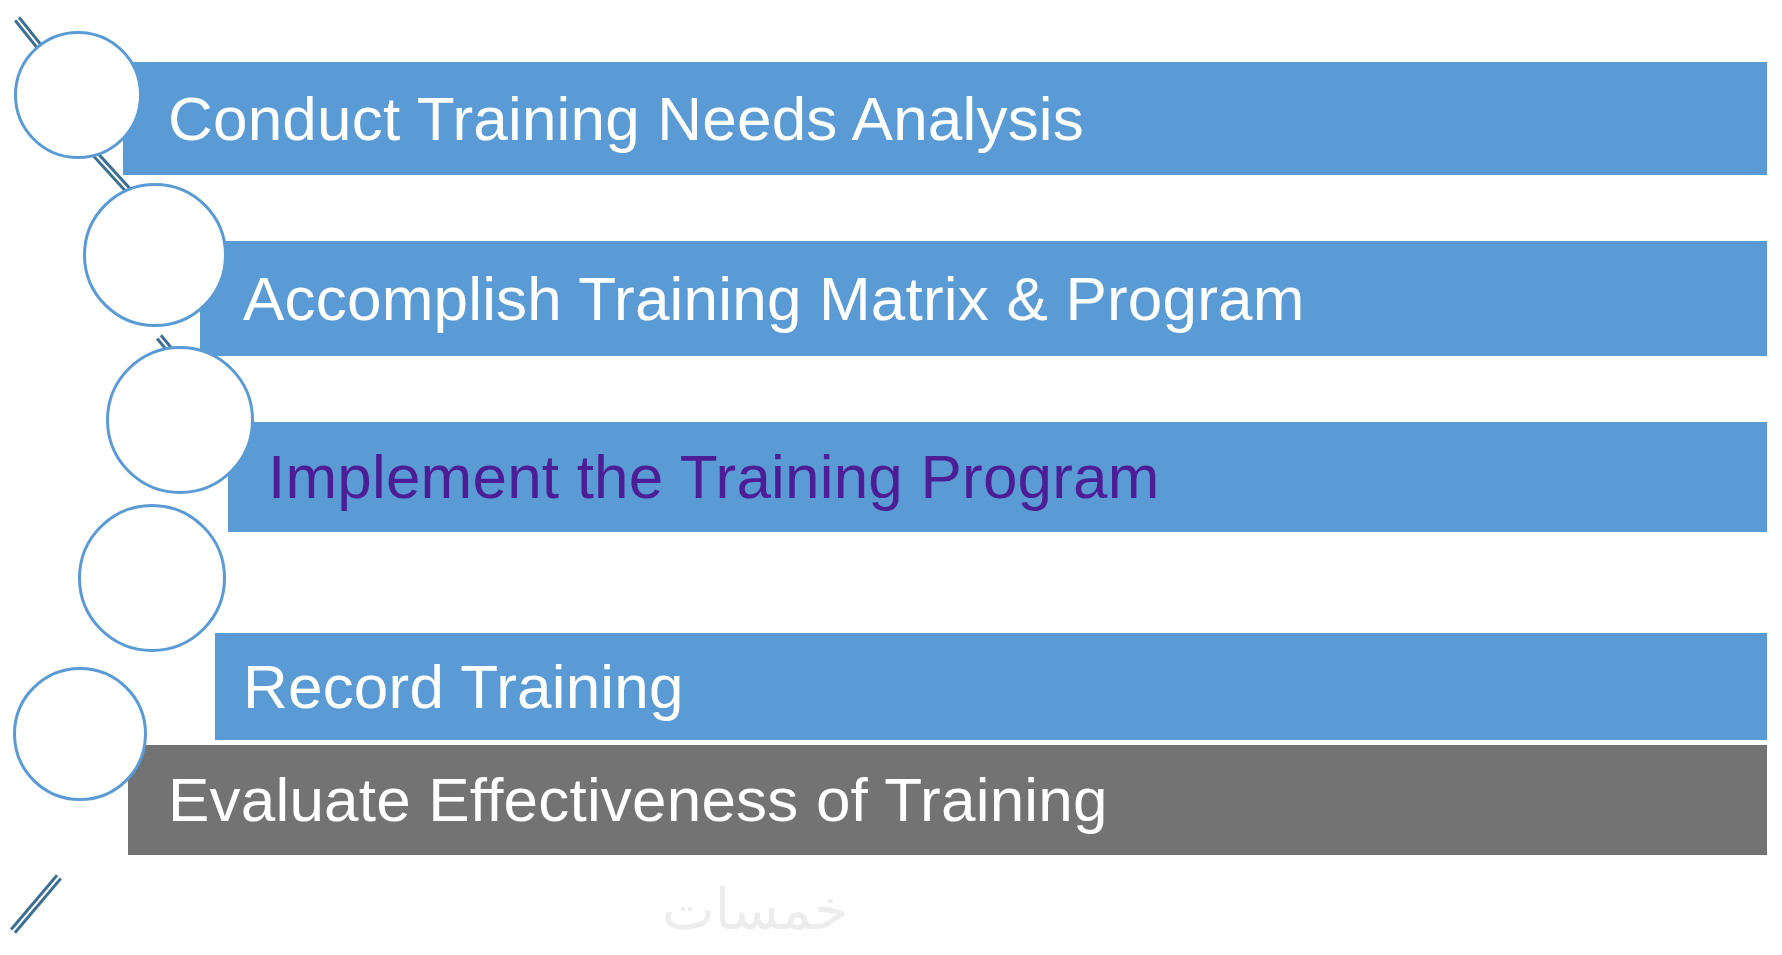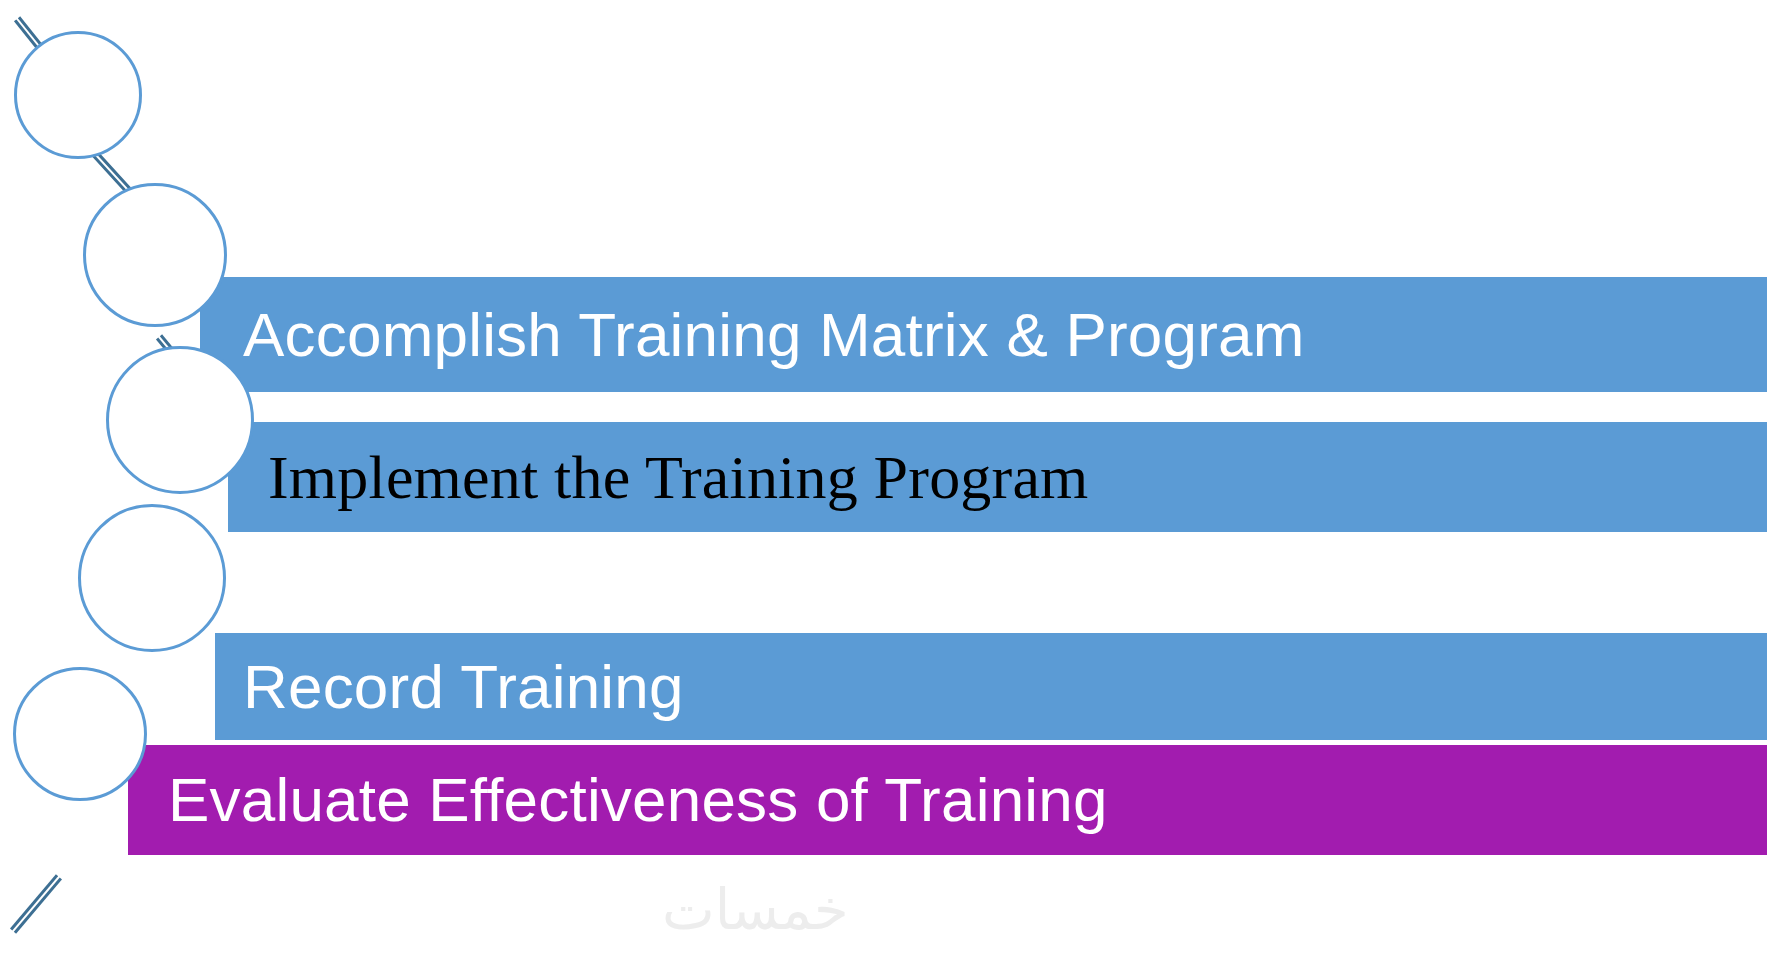--- a/index.html
+++ b/index.html
@@ -74,30 +74,33 @@
         <line x1="161.92982558904262" y1="336.41073186784723" x2="189.92982558904262" y2="370.41073186784723" stroke="#3D6F93" stroke-width="3"></line>
         <line x1="177.84516446210557" y1="560.7324496835915" x2="157.84516446210557" y2="594.7324496835915" stroke="#3D6F93" stroke-width="3"></line>
         <line x1="182.15483553789443" y1="563.2675503164085" x2="162.15483553789443" y2="597.2675503164085" stroke="#3D6F93" stroke-width="3"></line>
         <line x1="125.96566632198316" y1="726.5469045157023" x2="95.96566632198316" y2="768.5469045157023" stroke="#3D6F93" stroke-width="3"></line>
         <line x1="130.03433367801685" y1="729.4530954842977" x2="100.03433367801684" y2="771.4530954842977" stroke="#3D6F93" stroke-width="3"></line>
         <line x1="56.091534286577215" y1="876.3851443963346" x2="12.091534286577215" y2="928.3851443963346" stroke="#3D6F93" stroke-width="3"></line>
         <line x1="59.908465713422785" y1="879.6148556036654" x2="15.908465713422785" y2="931.6148556036654" stroke="#3D6F93" stroke-width="3"></line>
       </g>
   </svg>
 
-  <div class="step-bar" id="bar-2" style="left: 200px; top: 241px; width: 1567px; height: 115px; background: rgb(91, 155, 213); padding-left: 43px; margin-top: 36px;">
+  <div class="step-bar" id="bar-1" style="left: 123px; top: 62px; width: 1644px; height: 113px; background: rgb(91, 155, 213); padding-left: 45px;">
+    <span class="step-label" style="color: rgb(255, 255, 255);">Conduct Training Needs Analysis</span>
+  </div>
+  <div class="step-bar" id="bar-2" style="left: 200px; top: 241px; width: 1567px; height: 115px; background: rgb(91, 155, 213); padding-left: 43px;">
     <span class="step-label" style="color: rgb(255, 255, 255);">Accomplish Training Matrix &amp; Program</span>
   </div>
   <div class="step-bar" id="bar-3" style="left: 228px; top: 422px; width: 1539px; height: 110px; background: rgb(91, 155, 213); padding-left: 40px;">
-    <span class="step-label" style="color: #000000; font-family: Liberation Serif, serif;">Implement the Training Program</span>
+    <span class="step-label" style="color: #4c1d95;">Implement the Training Program</span>
   </div>
   <div class="step-bar" id="bar-4" style="left: 215px; top: 593px; width: 1552px; height: 107px; background: rgb(91, 155, 213); padding-left: 28px; margin-top: 40px;">
     <span class="step-label" style="color: rgb(255, 255, 255);">Record Training</span>
   </div>
-  <div class="step-bar" id="bar-5" style="left: 128px; top: 745px; width: 1639px; height: 110px; background: #a21caf; padding-left: 40px;">
+  <div class="step-bar" id="bar-5" style="left: 128px; top: 745px; width: 1639px; height: 110px; background: #737373; padding-left: 40px;">
     <span class="step-label" style="color: rgb(255, 255, 255);">Evaluate Effectiveness of Training</span>
   </div>
 
   <div class="step-node" id="node-1" style="left: 14px; top: 31px; width: 128px; height: 128px; border-color: rgb(91, 155, 213);"></div>
   <div class="step-node" id="node-2" style="left: 83px; top: 183px; width: 144px; height: 144px; border-color: rgb(91, 155, 213);"></div>
   <div class="step-node" id="node-3" style="left: 106px; top: 346px; width: 148px; height: 148px; border-color: rgb(91, 155, 213);"></div>
   <div class="step-node" id="node-4" style="left: 78px; top: 504px; width: 148px; height: 148px; border-color: rgb(91, 155, 213);"></div>
   <div class="step-node" id="node-5" style="left: 13px; top: 667px; width: 134px; height: 134px; border-color: rgb(91, 155, 213);"></div>
 
   <div id="watermark" style="left: 662px; top: 882px; color: rgb(237, 237, 237);">خمسات</div>

